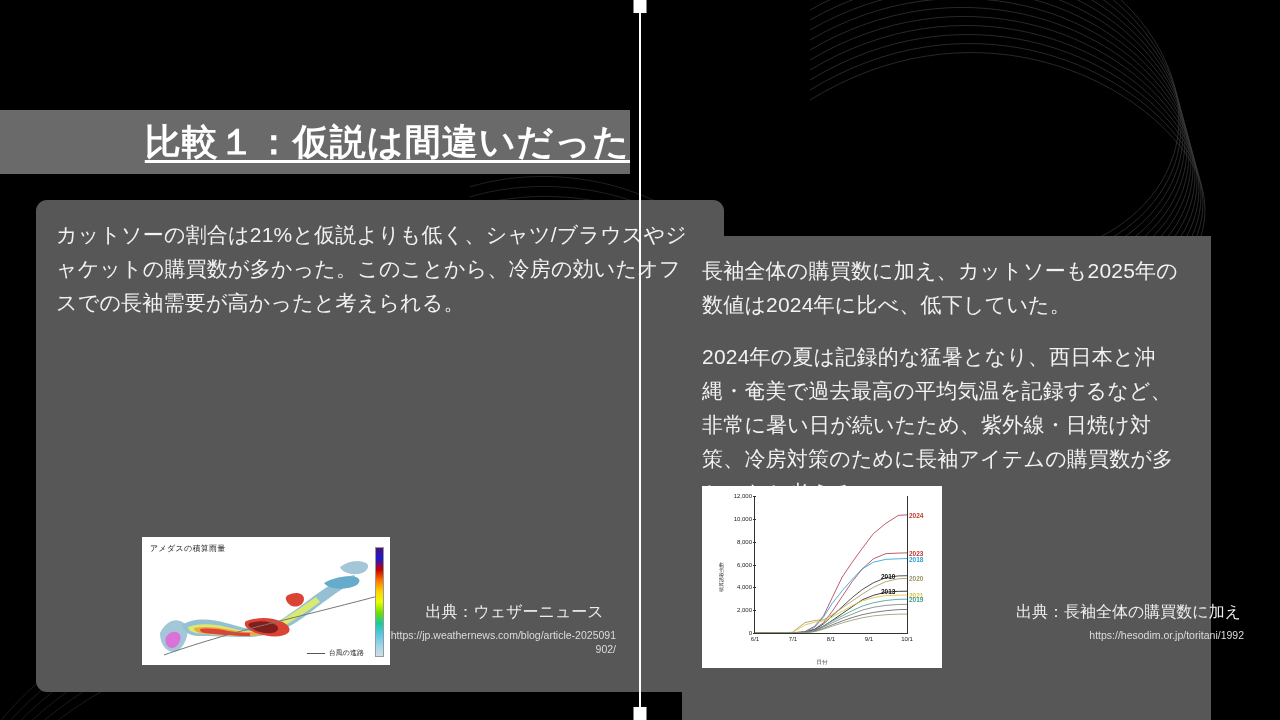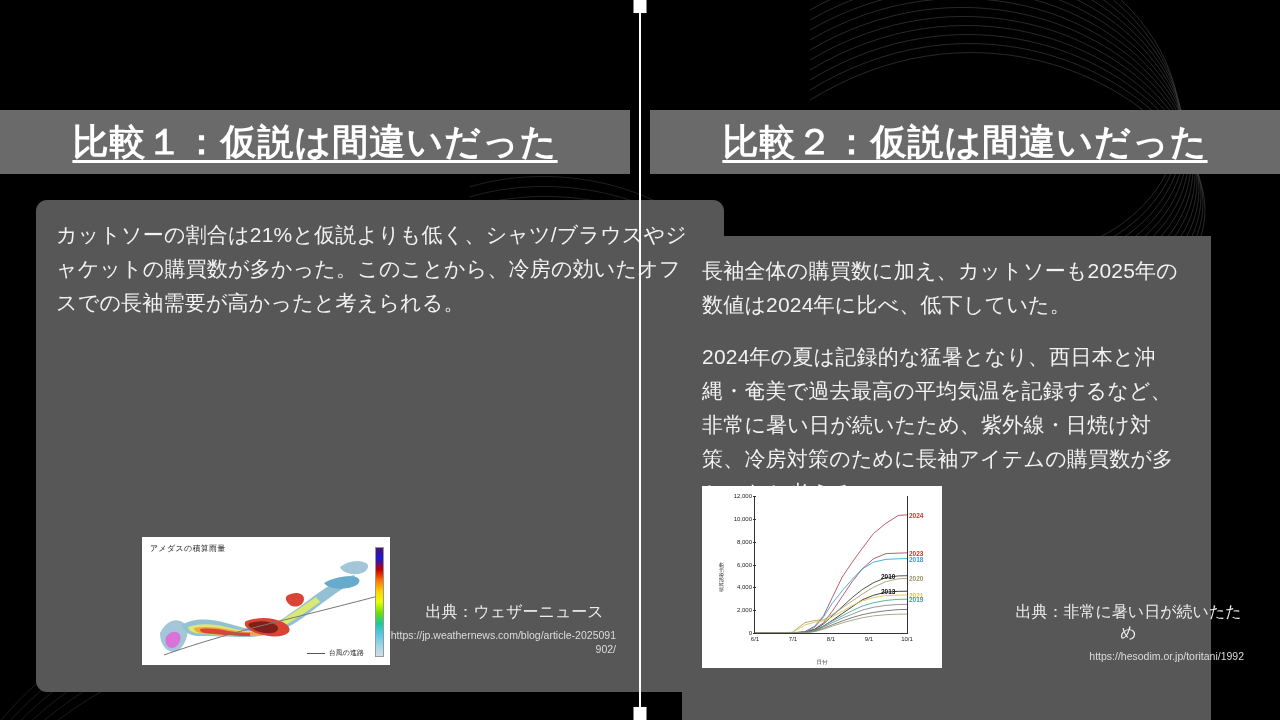--- a/index.html
+++ b/index.html
@@ -24,21 +24,21 @@
     letter-spacing:1px;
     text-shadow:0 0 2px rgba(255,255,255,.25);
   }
 
   
   .band{
     position:absolute;top:110px;height:64px;
     background:#6a6a6a;
     display:flex;align-items:center;justify-content:center;
   }
-  .band-left{left:0;width:630px;}
+  .band-left{left:0;width:630px;justify-content:flex-end;}
   .band-right{left:650px;width:630px;}
   .band-text{
     font-size:36px;font-weight:700;color:#fff;
     text-decoration:underline;
     text-underline-offset:6px;
     text-decoration-thickness:3px;
     letter-spacing:1px;
     white-space:nowrap;
   }
 
@@ -181,23 +181,20 @@
         <path d="M20,410 C130,230 340,180 530,250"></path>
       </g>
     </svg>
   </div>
 
 
   <div class="band band-left">
     <span class="band-text">比較１：仮説は間違いだった</span>
   </div>
 
-  <div class="band band-right">
-    <span class="band-text">比較２：仮説は間違いだった</span>
-  </div>
 
   <div class="panel panel-left">
     <div class="ptext">
       <p>カットソーの割合は21%と仮説よりも低く、シャツ/ブラウスやジャケットの購買数が多かった。このことから、冷房の効いたオフィスでの長袖需要が高かったと考えられる。</p>
     </div>
   </div>
 
   <div class="figure fig-left">
     <div class="fig-frame">
       <div class="wmap">
@@ -282,21 +279,21 @@
             <div class="slabel" style="color: rgb(154, 147, 102); top: 82.4283px; left: 154px;">2020</div>
             <div class="slabel" style="color: rgb(17, 17, 17); top: 95.215px; left: 126px;">2013</div>
             <div class="slabel" style="color: rgb(216, 192, 74); top: 98.9825px; left: 154px;">2021</div>
             <div class="slabel" style="color: rgb(63, 158, 146); top: 103.207px; left: 154px;">2019</div>
           </div>
       </div>
     </div>
   </div>
 
   <div class="caption cap-right">
-    <div class="cap-title">出典：非常に暑い日が続いたため</div>
+    <div class="cap-title">出典：長袖全体の購買数に加え</div>
     <div class="cap-url">https://hesodim.or.jp/toritani/1992</div>
   </div>
 
   <div class="divider">
     <div class="handle top"></div>
     <div class="handle bottom"></div>
   </div>
 
 </div>
 

